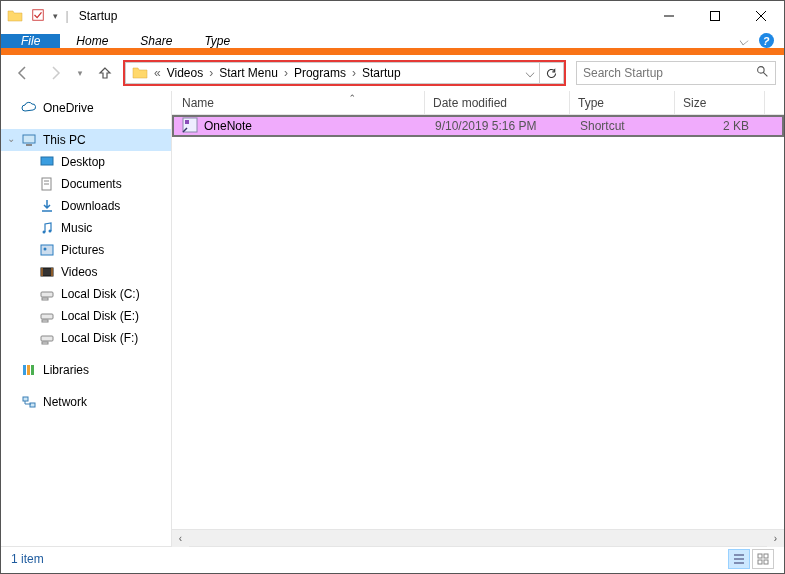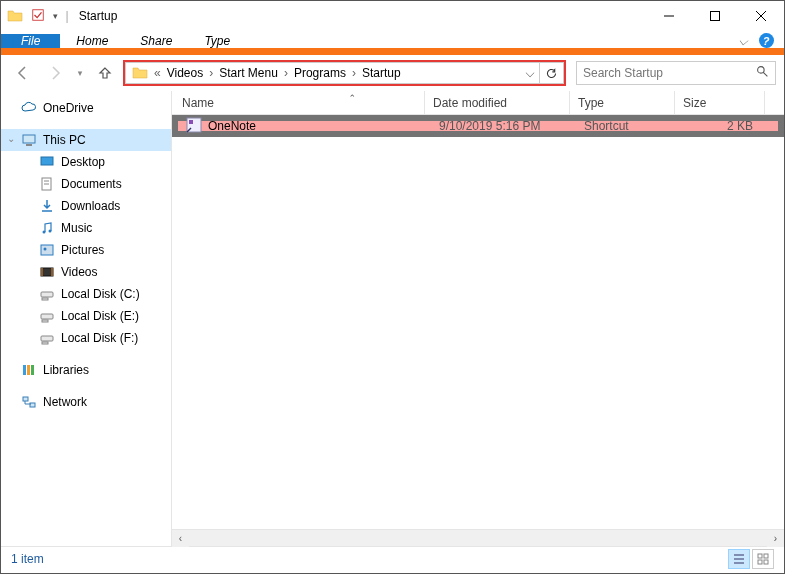--- a/index.html
+++ b/index.html
@@ -51,21 +51,21 @@
 .col-headers { height: 24px; display: flex; align-items: center; border-bottom: 1px solid #e5e5e5; font-size: 12px; color: #444; }
 .col { padding: 0 8px; border-right: 1px solid #e5e5e5; height: 100%; display: flex; align-items: center; }
 .col.name { width: 253px; padding-left: 10px; }
 .col.date { width: 145px; }
 .col.type { width: 105px; }
 .col.size { width: 90px; justify-content: flex-start; }
 .sort-arrow { margin-left: auto; margin-right: 60px; color: #555; font-size: 9px; position: relative; top: -5px; }
 
 .rows { flex: 1; overflow: hidden; }
 .row { display: flex; align-items: center; height: 22px; font-size: 12px; }
-.row.sel { background: #fca5a5; border: 6px solid #737373; }
+.row.sel { background: #f0abfc; border: 2px solid #737373; }
 .row .cell { padding: 0 8px; }
 .row .name-cell { width: 253px; display: flex; align-items: center; gap: 6px; padding-left: 8px; }
 .row .date-cell { width: 145px; color: #555; }
 .row .type-cell { width: 105px; color: #555; }
 .row .size-cell { width: 80px; text-align: right; color: #555; }
 
 .hscroll { height: 17px; border-top: 1px solid #e5e5e5; display: flex; align-items: center; background: #f0f0f0; }
 .hscroll .arrow-btn { width: 17px; height: 17px; display: flex; align-items: center; justify-content: center; background: #f0f0f0; color: #555; font-size: 10px; }
 .hscroll .track { flex: 1; }
 

